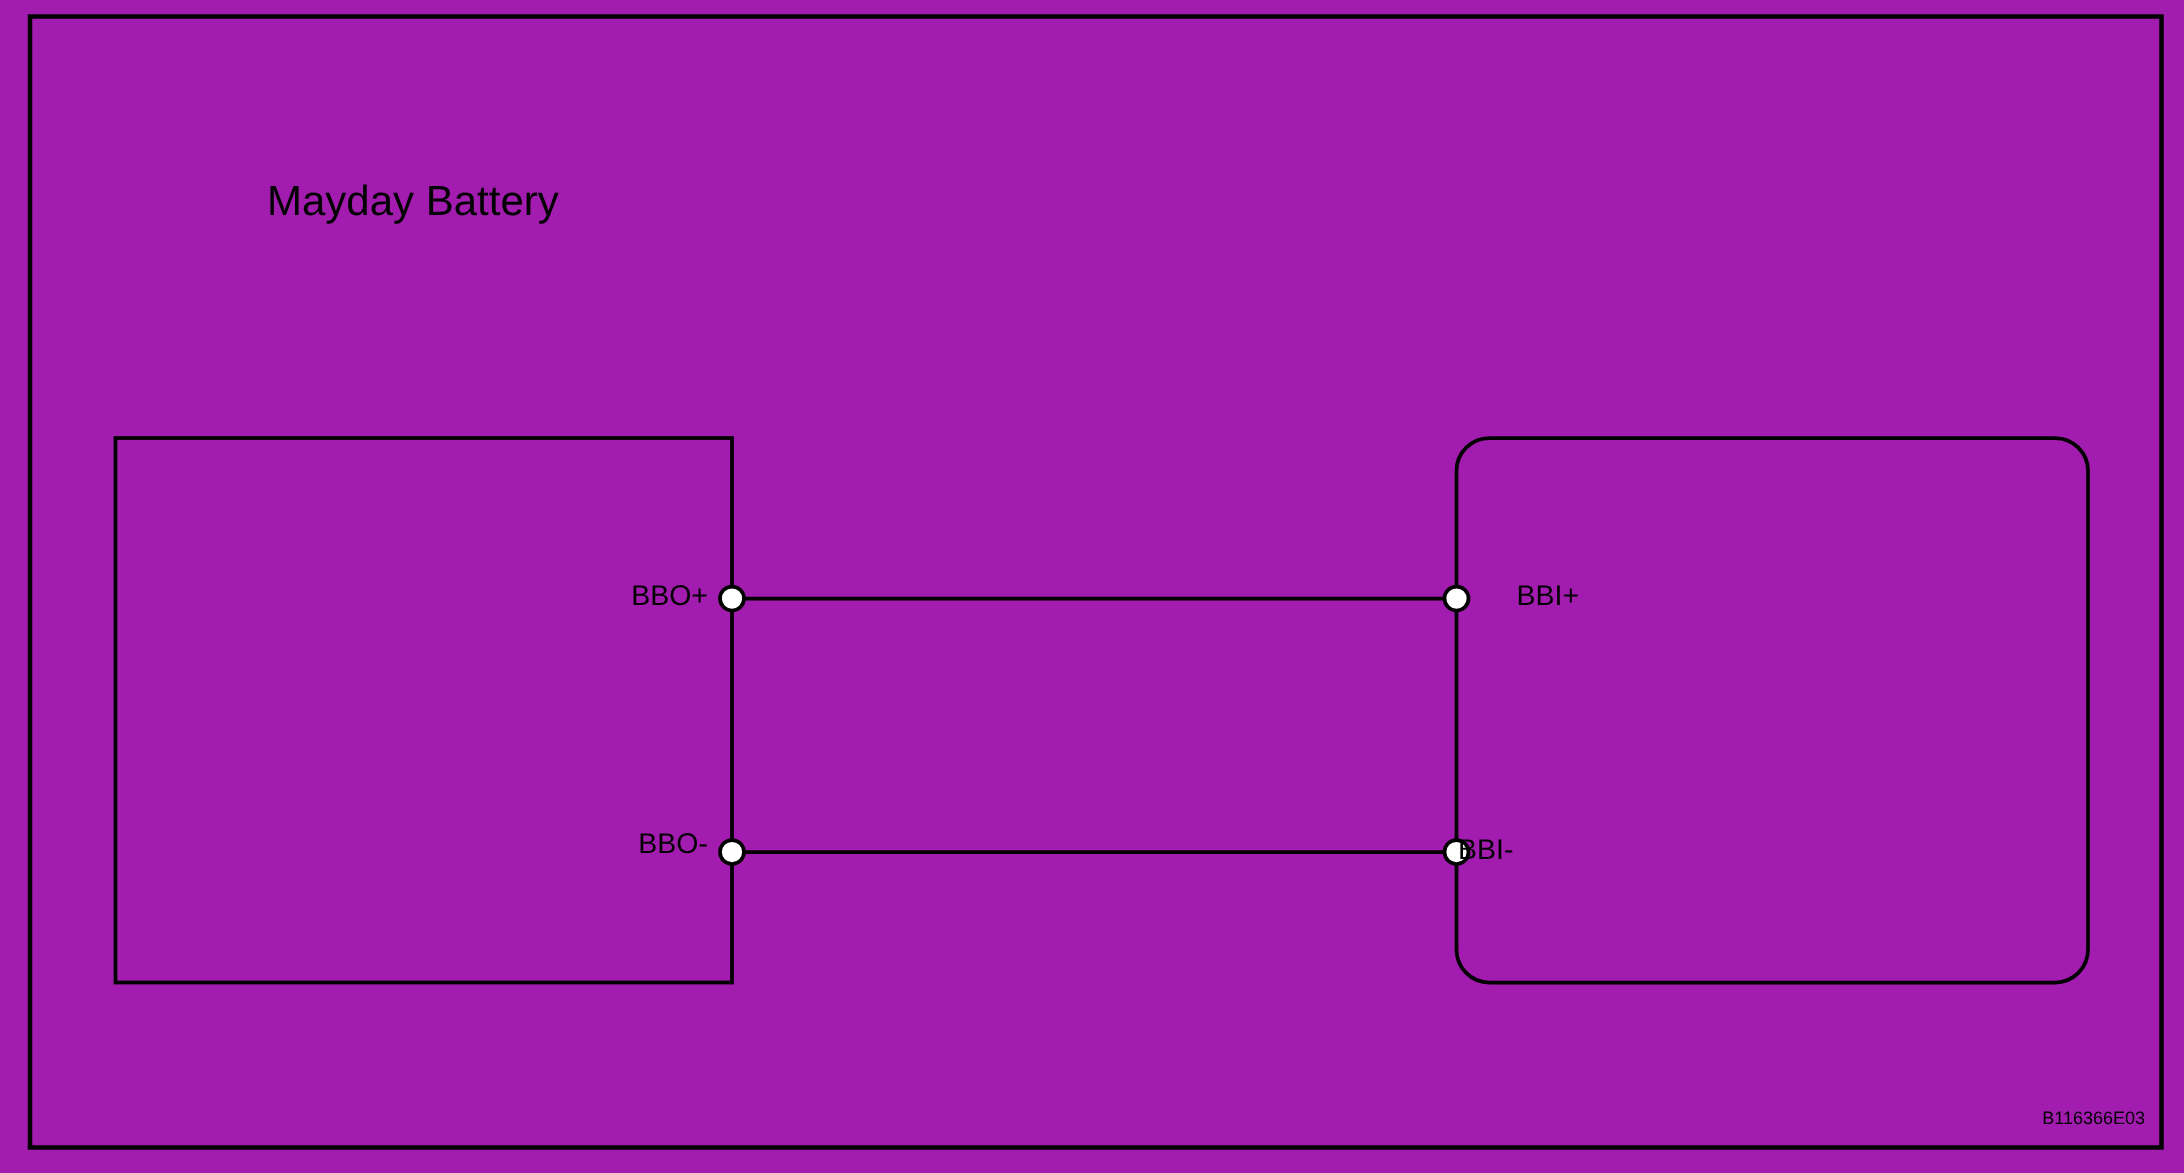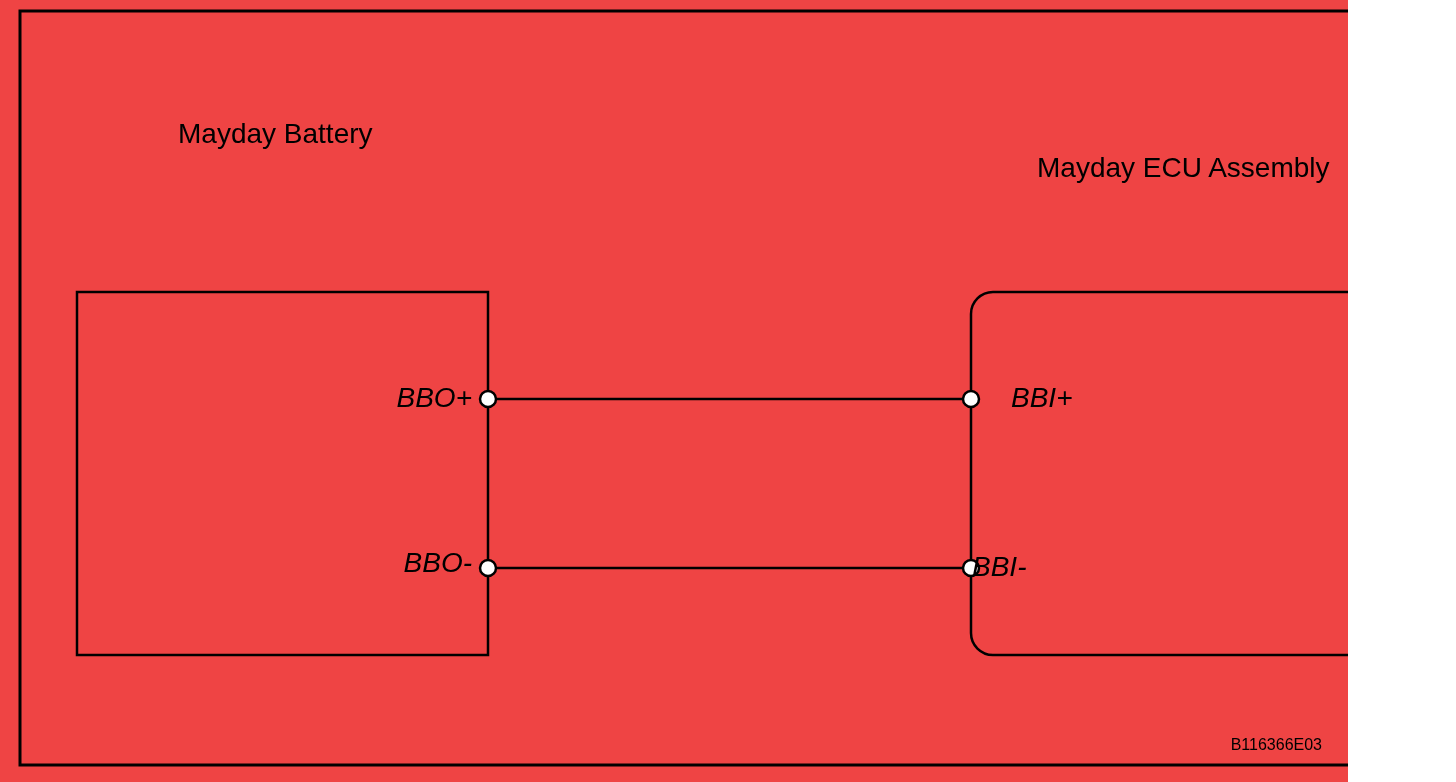--- a/index.html
+++ b/index.html
@@ -2,52 +2,51 @@
 <html><head>
 <meta charset="utf-8">
 <style>
   html, body {
     margin: 0;
     padding: 0;
     background: #ffffff;
   }
   .canvas {
     position: relative;
-    width: 1348px;
+    width: 1456px;
     height: 782px;
-    background: #ef4444;
+    background: #a21caf;
     font-family: "Liberation Sans", "DejaVu Sans", sans-serif;
     color: #000000;
     overflow: hidden;
   }
   .canvas svg {
     position: absolute;
     left: 0;
     top: 0;
   }
   .label {
     position: absolute;
     white-space: nowrap;
     color: #000000;
   }
   .block-label {
     font-size: 28px;
     line-height: 34px;
   }
   .pin-label {
-    font-size: 28px;
+    font-size: 19px;
     line-height: 28px;
     transform: translateY(-52%);
-    font-style: italic;
   }
   .pin-left {
     text-align: right;
   }
   .fig-code {
-    font-size: 16px;
+    font-size: 12px;
     line-height: 16px;
   }
 </style>
 </head>
 <body>
 
 <div class="canvas">
 
   <svg width="1456" height="782" viewBox="0 0 1456 782">
 
@@ -63,21 +62,20 @@
     <circle cx="488" cy="399" r="8" fill="#ffffff" stroke="#000000" stroke-width="2.5"></circle>
     <circle cx="488" cy="568" r="8" fill="#ffffff" stroke="#000000" stroke-width="2.5"></circle>
     <circle cx="971" cy="399" r="8" fill="#ffffff" stroke="#000000" stroke-width="2.5"></circle>
     <circle cx="971" cy="568" r="8" fill="#ffffff" stroke="#000000" stroke-width="2.5"></circle>
   </svg>
 
   <div class="label block-label" style="left:178px; top:117px;">
     <div>Mayday Battery</div>
   </div>
 
-  <div class="label block-label" style="left:1037px; top:151px;">Mayday ECU Assembly</div>
 
   <div class="label pin-label pin-left" style="left:330px; top:399px; width:142px;">BBO+</div>
   <div class="label pin-label pin-left" style="left:330px; top:564px; width:142px;">BBO-</div>
   <div class="label pin-label" style="left:1011px; top:399px;">BBI+</div>
   <div class="label pin-label" style="left:972px; top:568px;">BBI-</div>
 
   <div class="label fig-code" style="right:26px; top:737px;">B116366E03</div>
 
 </div>
 

